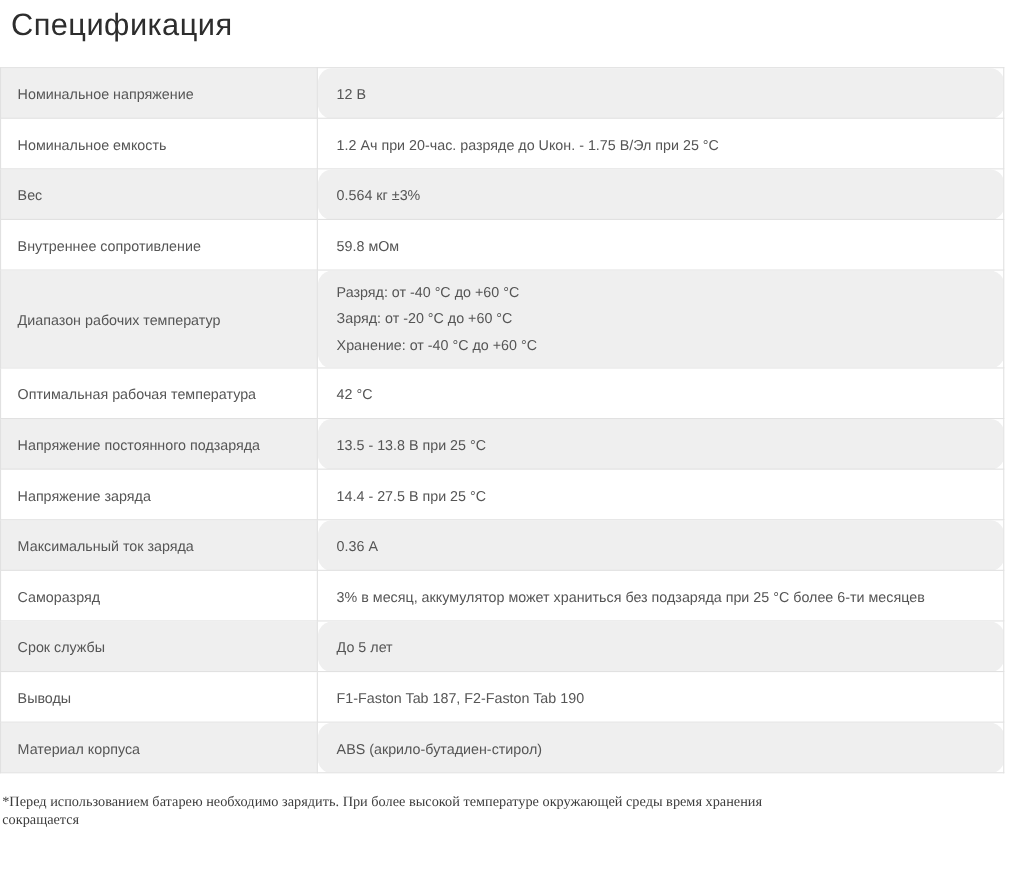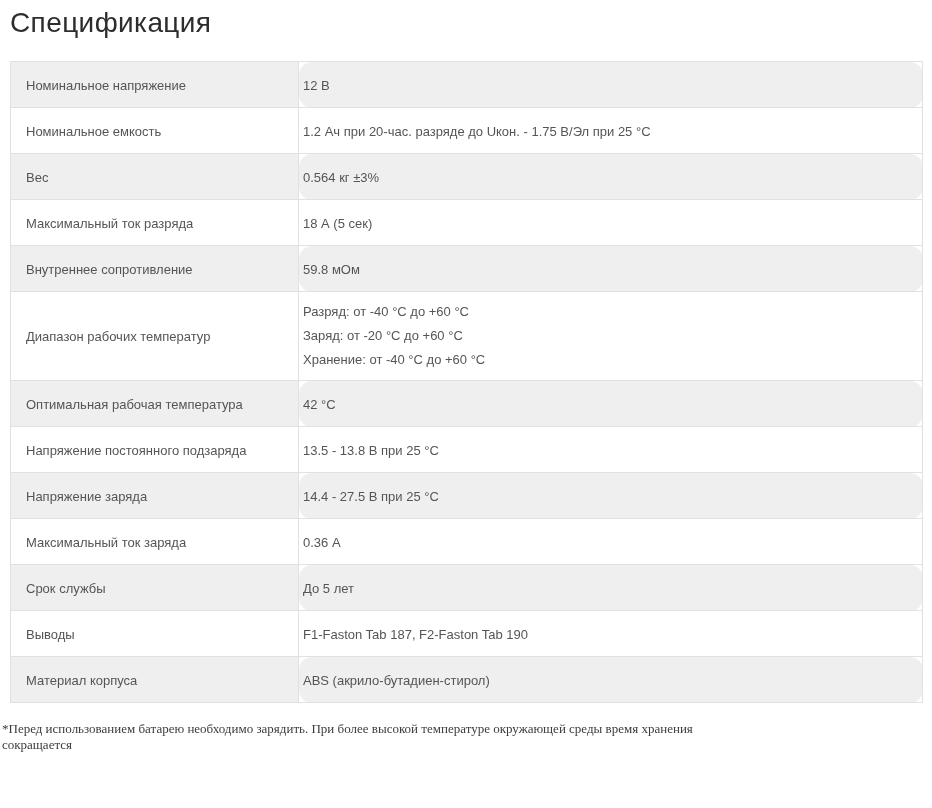--- a/index.html
+++ b/index.html
@@ -26,36 +26,36 @@
     font-size: 28px;
     line-height: 34px;
     font-weight: 300;
     letter-spacing: 0.4px;
     color: var(--title-color);
   }
   table.spec-table {
     border-collapse: collapse;
     table-layout: fixed;
     width: 912px;
-    margin: 21px 0 0 10px;
+    margin: 21px 0 0 0;
   }
   col.col-label { width: 288px; }
   col.col-value { width: 624px; }
   .spec-table td {
     border: 1px solid var(--border-color);
     font-size: 13px;
     font-weight: 300;
     color: var(--cell-color);
     vertical-align: middle;
     overflow: hidden;
   }
   .spec-table tr { height: 46px; }
   .spec-table tr.multiline { height: 88px; }
   td.label-cell { padding: 2px 10px 0 15px; }
-  td.value-cell { padding: 2px 10px 0 4px; border-radius: 13px; }
+  td.value-cell { padding: 2px 10px 0 17px; border-radius: 13px; }
   tr.multiline td.label-cell,
   tr.multiline td.value-cell { padding-top: 8px; padding-bottom: 8px; }
   .value-line { line-height: 24px; }
   .spec-table tbody tr:nth-child(odd) { background: var(--row-alt-bg); }
   .spec-table tbody tr:nth-child(even) { background: #ffffff; }
   p.footnote {
     margin: 18px 0 0 2px;
     font-size: 13px;
     line-height: 16px;
     color: var(--footnote-color);
@@ -86,26 +86,20 @@
             <div class="value-line">1.2 Ач при 20-час. разряде до Uкон. - 1.75 В/Эл при 25 °C</div>
           </td>
   </tr>
         <tr class="spec-row">
     <td class="label-cell">Вес</td>
     <td class="value-cell">
             <div class="value-line">0.564 кг ±3%</div>
           </td>
   </tr>
         <tr class="spec-row">
-    <td class="label-cell">Максимальный ток разряда</td>
-    <td class="value-cell">
-            <div class="value-line">18 А (5 сек)</div>
-          </td>
-  </tr>
-        <tr class="spec-row">
     <td class="label-cell">Внутреннее сопротивление</td>
     <td class="value-cell">
             <div class="value-line">59.8 мОм</div>
           </td>
   </tr>
         <tr class="spec-row multiline">
     <td class="label-cell">Диапазон рабочих температур</td>
     <td class="value-cell">
             <div class="value-line">Разряд: от -40 °C до +60 °C</div>
             <div class="value-line">Заряд: от -20 °C до +60 °C</div>
@@ -130,20 +124,26 @@
             <div class="value-line">14.4 - 27.5 В при 25 °C</div>
           </td>
   </tr>
         <tr class="spec-row">
     <td class="label-cell">Максимальный ток заряда</td>
     <td class="value-cell">
             <div class="value-line">0.36 А</div>
           </td>
   </tr>
         <tr class="spec-row">
+    <td class="label-cell">Саморазряд</td>
+    <td class="value-cell">
+            <div class="value-line">3% в месяц, аккумулятор может храниться без подзаряда при 25 °C более 6-ти месяцев</div>
+          </td>
+  </tr>
+        <tr class="spec-row">
     <td class="label-cell">Срок службы</td>
     <td class="value-cell">
             <div class="value-line">До 5 лет</div>
           </td>
   </tr>
         <tr class="spec-row">
     <td class="label-cell">Выводы</td>
     <td class="value-cell">
             <div class="value-line">F1-Faston Tab 187, F2-Faston Tab 190</div>
           </td>

